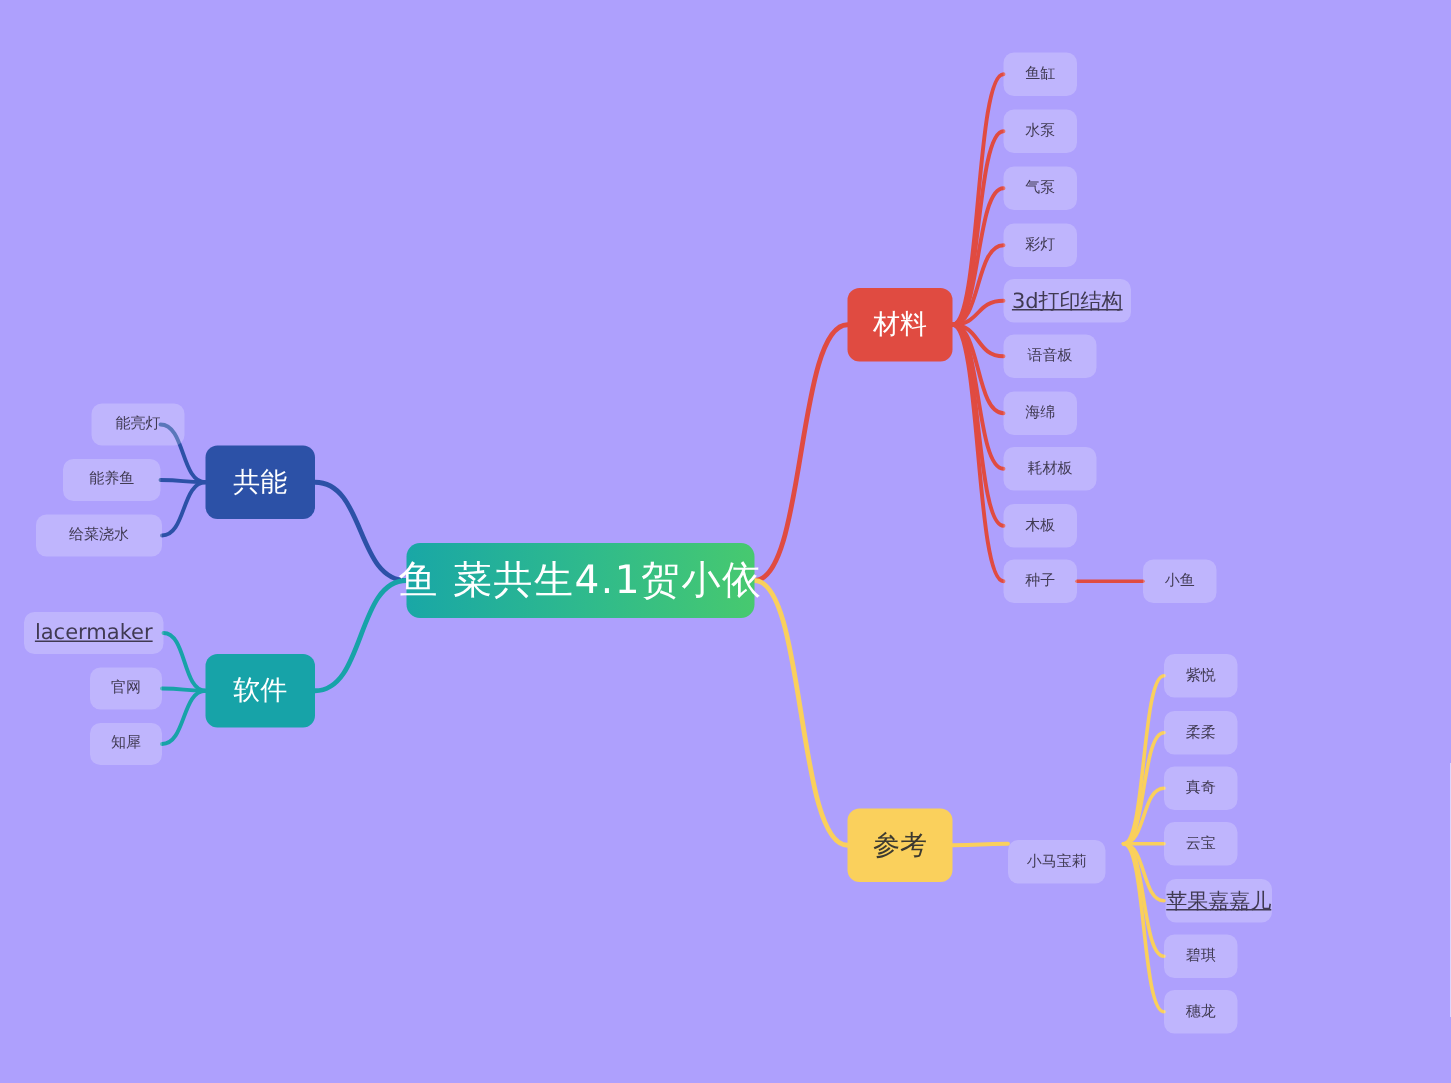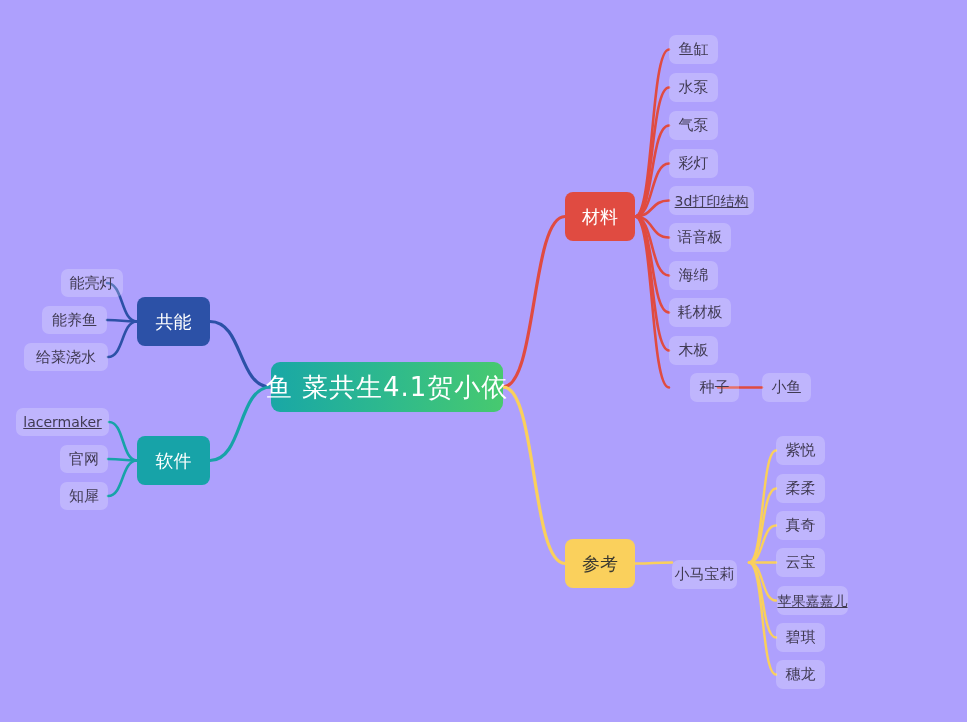--- a/index.html
+++ b/index.html
@@ -50,21 +50,21 @@
   }
   .node.topic.blue   { background: #2c51a7; }
   .node.topic.teal   { background: #17a3a8; }
   .node.topic.red    { background: #e04b41; }
   .node.topic.yellow { background: #fad05c; color: #3c3a30; }
   
   .node.leaf {
     background: rgba(255,255,255,0.22);
     color: #403a52;
     border-radius: 7px;
-    font-size: 15px;
+    font-size: 10px;
     padding: 0 9px;
   }
   .node.leaf.small { font-size: 14px; text-decoration: underline; }
 </style>
 </head>
 <body>
 
 <div id="canvas">
   <svg id="edges" width="967" height="722" viewBox="0 0 967 722">
       <path d="M 271 387 C 237.45 387, 243.55 321.5, 210 321.5" stroke="#2c51a7" stroke-width="3.2" fill="none" stroke-linecap="round"></path>
@@ -109,21 +109,21 @@
     <div class="node topic red" style="left: 565px; top: 192px; width: 70px; height: 49px;">材料</div>
     <div class="node leaf" style="left: 669px; top: 35px; width: 49px; height: 29px;">鱼缸</div>
     <div class="node leaf" style="left: 669px; top: 73px; width: 49px; height: 29px;">水泵</div>
     <div class="node leaf" style="left: 669px; top: 111px; width: 49px; height: 29px;">气泵</div>
     <div class="node leaf" style="left: 669px; top: 149px; width: 49px; height: 29px;">彩灯</div>
     <div class="node leaf small" style="left: 669px; top: 186px; width: 85px; height: 29px;">3d打印结构</div>
     <div class="node leaf" style="left: 669px; top: 223px; width: 62px; height: 29px;">语音板</div>
     <div class="node leaf" style="left: 669px; top: 261px; width: 49px; height: 29px;">海绵</div>
     <div class="node leaf" style="left: 669px; top: 298px; width: 62px; height: 29px;">耗材板</div>
     <div class="node leaf" style="left: 669px; top: 336px; width: 49px; height: 29px;">木板</div>
-    <div class="node leaf" style="left: 690px; top: 373px; width: 49px; height: 29px;">种子</div>
+    <div class="node leaf" style="left: 669px; top: 373px; width: 49px; height: 29px;">种子</div>
     <div class="node leaf" style="left: 762px; top: 373px; width: 49px; height: 29px;">小鱼</div>
     <div class="node topic yellow" style="left: 565px; top: 539px; width: 70px; height: 49px;">参考</div>
     <div class="node leaf" style="left: 672px; top: 560px; width: 65px; height: 29px;">小马宝莉</div>
     <div class="node leaf" style="left: 776px; top: 436px; width: 49px; height: 29px;">紫悦</div>
     <div class="node leaf" style="left: 776px; top: 474px; width: 49px; height: 29px;">柔柔</div>
     <div class="node leaf" style="left: 776px; top: 511px; width: 49px; height: 29px;">真奇</div>
     <div class="node leaf" style="left: 776px; top: 548px; width: 49px; height: 29px;">云宝</div>
     <div class="node leaf small" style="left: 777px; top: 586px; width: 71px; height: 29px;">苹果嘉嘉儿</div>
     <div class="node leaf" style="left: 776px; top: 623px; width: 49px; height: 29px;">碧琪</div>
     <div class="node leaf" style="left: 776px; top: 660px; width: 49px; height: 29px;">穗龙</div>

